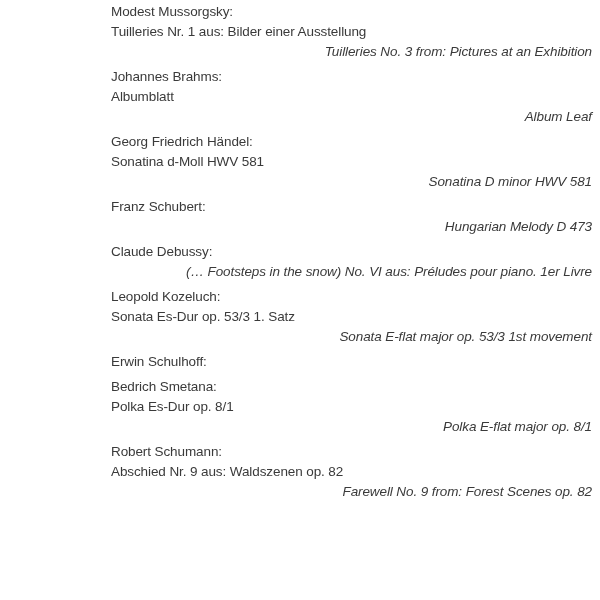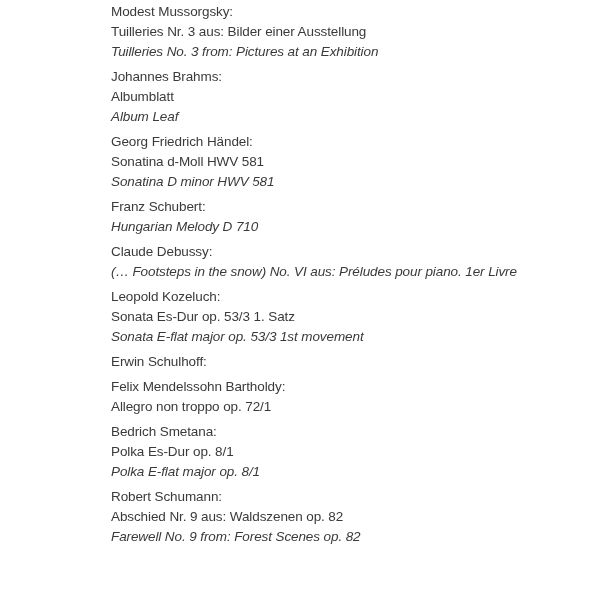--- a/index.html
+++ b/index.html
@@ -29,71 +29,67 @@
     margin: 0 0 5px 0;
   }
   .composer,
   .title-original,
   .title-translation {
     white-space: nowrap;
     letter-spacing: -0.1px;
   }
   .title-translation {
     font-style: italic;
+    text-align: right;
   }
 </style>
 </head>
 <body>
 
 <main class="page">
   <section class="program-list" id="program-list">
   <div class="entry">
     <div class="composer">Modest Mussorgsky:</div>
-    <div class="title-original">Tuilleries Nr. 3 aus: Bilder einer Ausstellung</div>
+    <div class="title-original">Tuilleries Nr. 1 aus: Bilder einer Ausstellung</div>
     <div class="title-translation">Tuilleries No. 3 from: Pictures at an Exhibition</div>
   </div>
 
   <div class="entry">
     <div class="composer">Johannes Brahms:</div>
     <div class="title-original">Albumblatt</div>
     <div class="title-translation">Album Leaf</div>
   </div>
 
   <div class="entry">
     <div class="composer">Georg Friedrich Händel:</div>
     <div class="title-original">Sonatina d-Moll HWV 581</div>
     <div class="title-translation">Sonatina D minor HWV 581</div>
   </div>
 
   <div class="entry">
     <div class="composer">Franz Schubert:</div>
-    <div class="title-translation">Hungarian Melody D 710</div>
+    <div class="title-translation">Hungarian Melody D 473</div>
   </div>
 
   <div class="entry">
     <div class="composer">Claude Debussy:</div>
     <div class="title-translation">(… Footsteps in the snow) No. VI aus: Préludes pour piano. 1er Livre</div>
   </div>
 
   <div class="entry">
     <div class="composer">Leopold Kozeluch:</div>
     <div class="title-original">Sonata Es-Dur op. 53/3 1. Satz</div>
     <div class="title-translation">Sonata E-flat major op. 53/3 1st movement</div>
   </div>
 
   <div class="entry">
     <div class="composer">Erwin Schulhoff:</div>
 
   </div>
 
-  <div class="entry">
-    <div class="composer">Felix Mendelssohn Bartholdy:</div>
-    <div class="title-original">Allegro non troppo op. 72/1</div>
-
-  </div>
 
   <div class="entry">
     <div class="composer">Bedrich Smetana:</div>
     <div class="title-original">Polka Es-Dur op. 8/1</div>
     <div class="title-translation">Polka E-flat major op. 8/1</div>
   </div>
 
   <div class="entry">
     <div class="composer">Robert Schumann:</div>
     <div class="title-original">Abschied Nr. 9 aus: Waldszenen op. 82</div>

